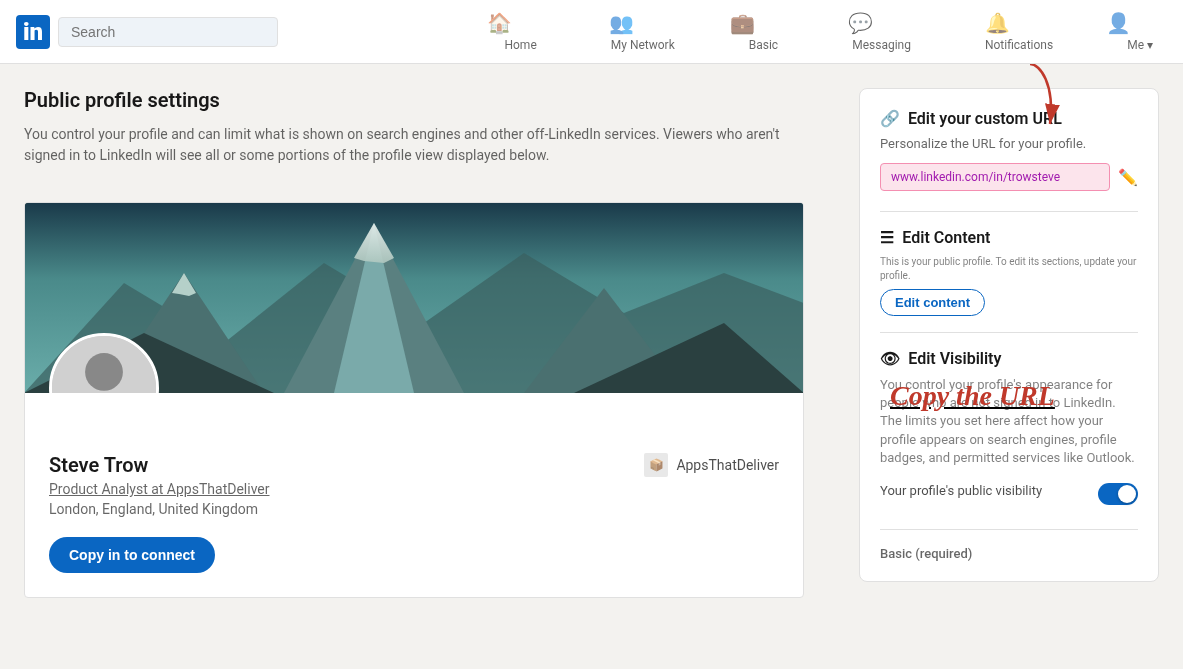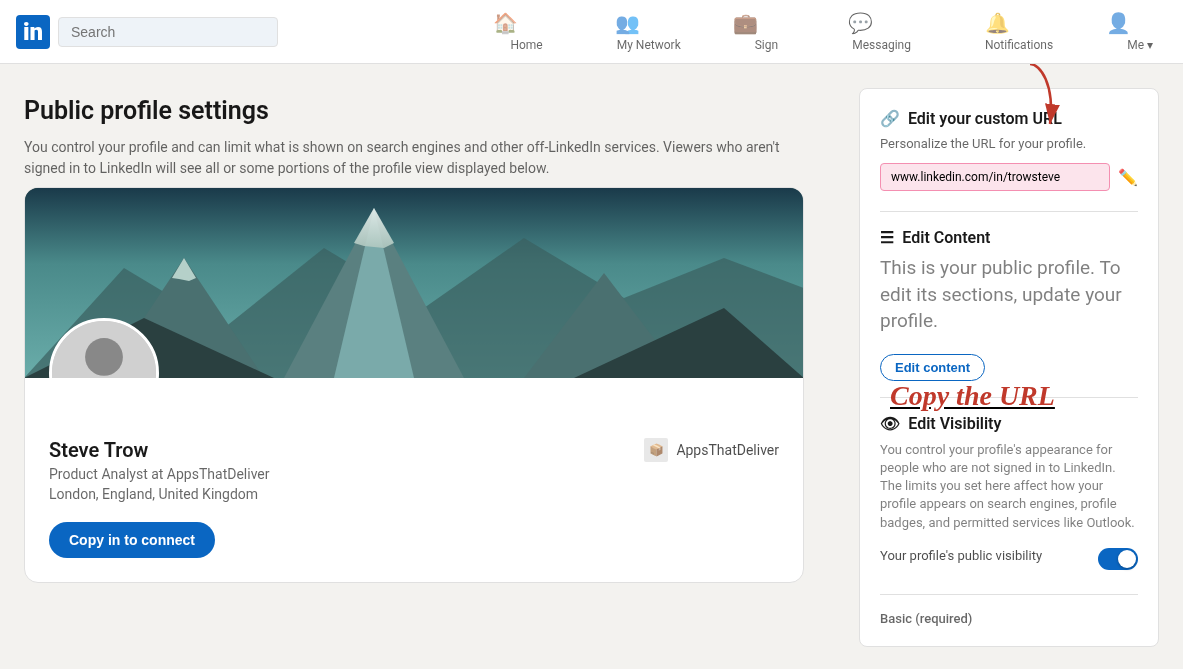--- a/index.html
+++ b/index.html
@@ -73,38 +73,37 @@
       margin: 24px auto;
       padding: 0 24px;
       gap: 24px;
     }
 
     
     .left-panel {
       flex: 1;
     }
     .page-title {
-      font-size: 25px;
+      font-size: 20px;
       font-weight: 600;
       color: rgba(0,0,0,0.9);
       margin-bottom: 12px;
-      margin-top: 8px;
     }
     .page-desc {
       font-size: 14px;
       color: rgba(0,0,0,0.6);
       line-height: 1.5;
-      margin-bottom: 8px;
+      margin-bottom: 36px;
       max-width: 780px;
     }
 
     
     .profile-card {
       background: #fff;
-      border-radius: 14px;
+      border-radius: 4px;
       border: 1px solid #e0e0e0;
       overflow: hidden;
       max-width: 780px;
     }
     .profile-banner {
       width: 100%;
       height: 190px;
       background: linear-gradient(135deg, #2d4a3e 0%, #4a7c6f 20%, #7aada0 40%, #8bbfb8 50%, #6a9090 60%, #3d6060 80%, #2a4040 100%);
       position: relative;
       overflow: hidden;
@@ -143,20 +142,21 @@
     .profile-name {
       font-size: 20px;
       font-weight: 600;
       color: rgba(0,0,0,0.9);
       margin-bottom: 4px;
     }
     .profile-headline {
       font-size: 14px;
       color: rgba(0,0,0,0.6);
       margin-bottom: 4px;
+      text-decoration: underline;
     }
     .profile-location {
       font-size: 14px;
       color: rgba(0,0,0,0.6);
     }
     .company-badge {
       display: flex;
       align-items: center;
       gap: 8px;
       font-size: 14px;
@@ -225,36 +225,36 @@
       display: flex;
       align-items: center;
       gap: 8px;
     }
     .url-display {
       background: #fce4ec;
       border: 1px solid #f48fb1;
       border-radius: 4px;
       padding: 6px 10px;
       font-size: 12px;
-      color: #000000;
+      color: #a21caf;
       flex: 1;
     }
     .edit-pencil {
       color: #0a66c2;
       font-size: 16px;
       cursor: pointer;
     }
 
     .divider { border: none; border-top: 1px solid #e0e0e0; margin: 16px 0; }
 
     .edit-content-section { margin-bottom: 16px; }
     .edit-content-desc {
-      font-size: 19px;
+      font-size: 10px;
       color: rgba(0,0,0,0.5);
-      margin-bottom: 19px;
+      margin-bottom: 6px;
       line-height: 1.4;
     }
     .edit-content-btn {
       border: 1px solid #0a66c2;
       background: #fff;
       color: #0a66c2;
       border-radius: 16px;
       padding: 5px 14px;
       font-size: 13px;
       font-weight: 600;
@@ -345,21 +345,21 @@
     <div class="nav-item">
       <span class="nav-icon">🏠</span>
       <span class="nav-label">Home</span>
     </div>
     <div class="nav-item">
       <span class="nav-icon">👥</span>
       <span class="nav-label">My Network</span>
     </div>
     <div class="nav-item">
       <span class="nav-icon">💼</span>
-      <span class="nav-label">Sign</span>
+      <span class="nav-label">Basic</span>
     </div>
     <div class="nav-item">
       <span class="nav-icon">💬</span>
       <span class="nav-label">Messaging</span>
     </div>
     <div class="nav-item">
       <span class="nav-icon">🔔</span>
       <span class="nav-label">Notifications</span>
     </div>
     <div class="nav-item me-item">

